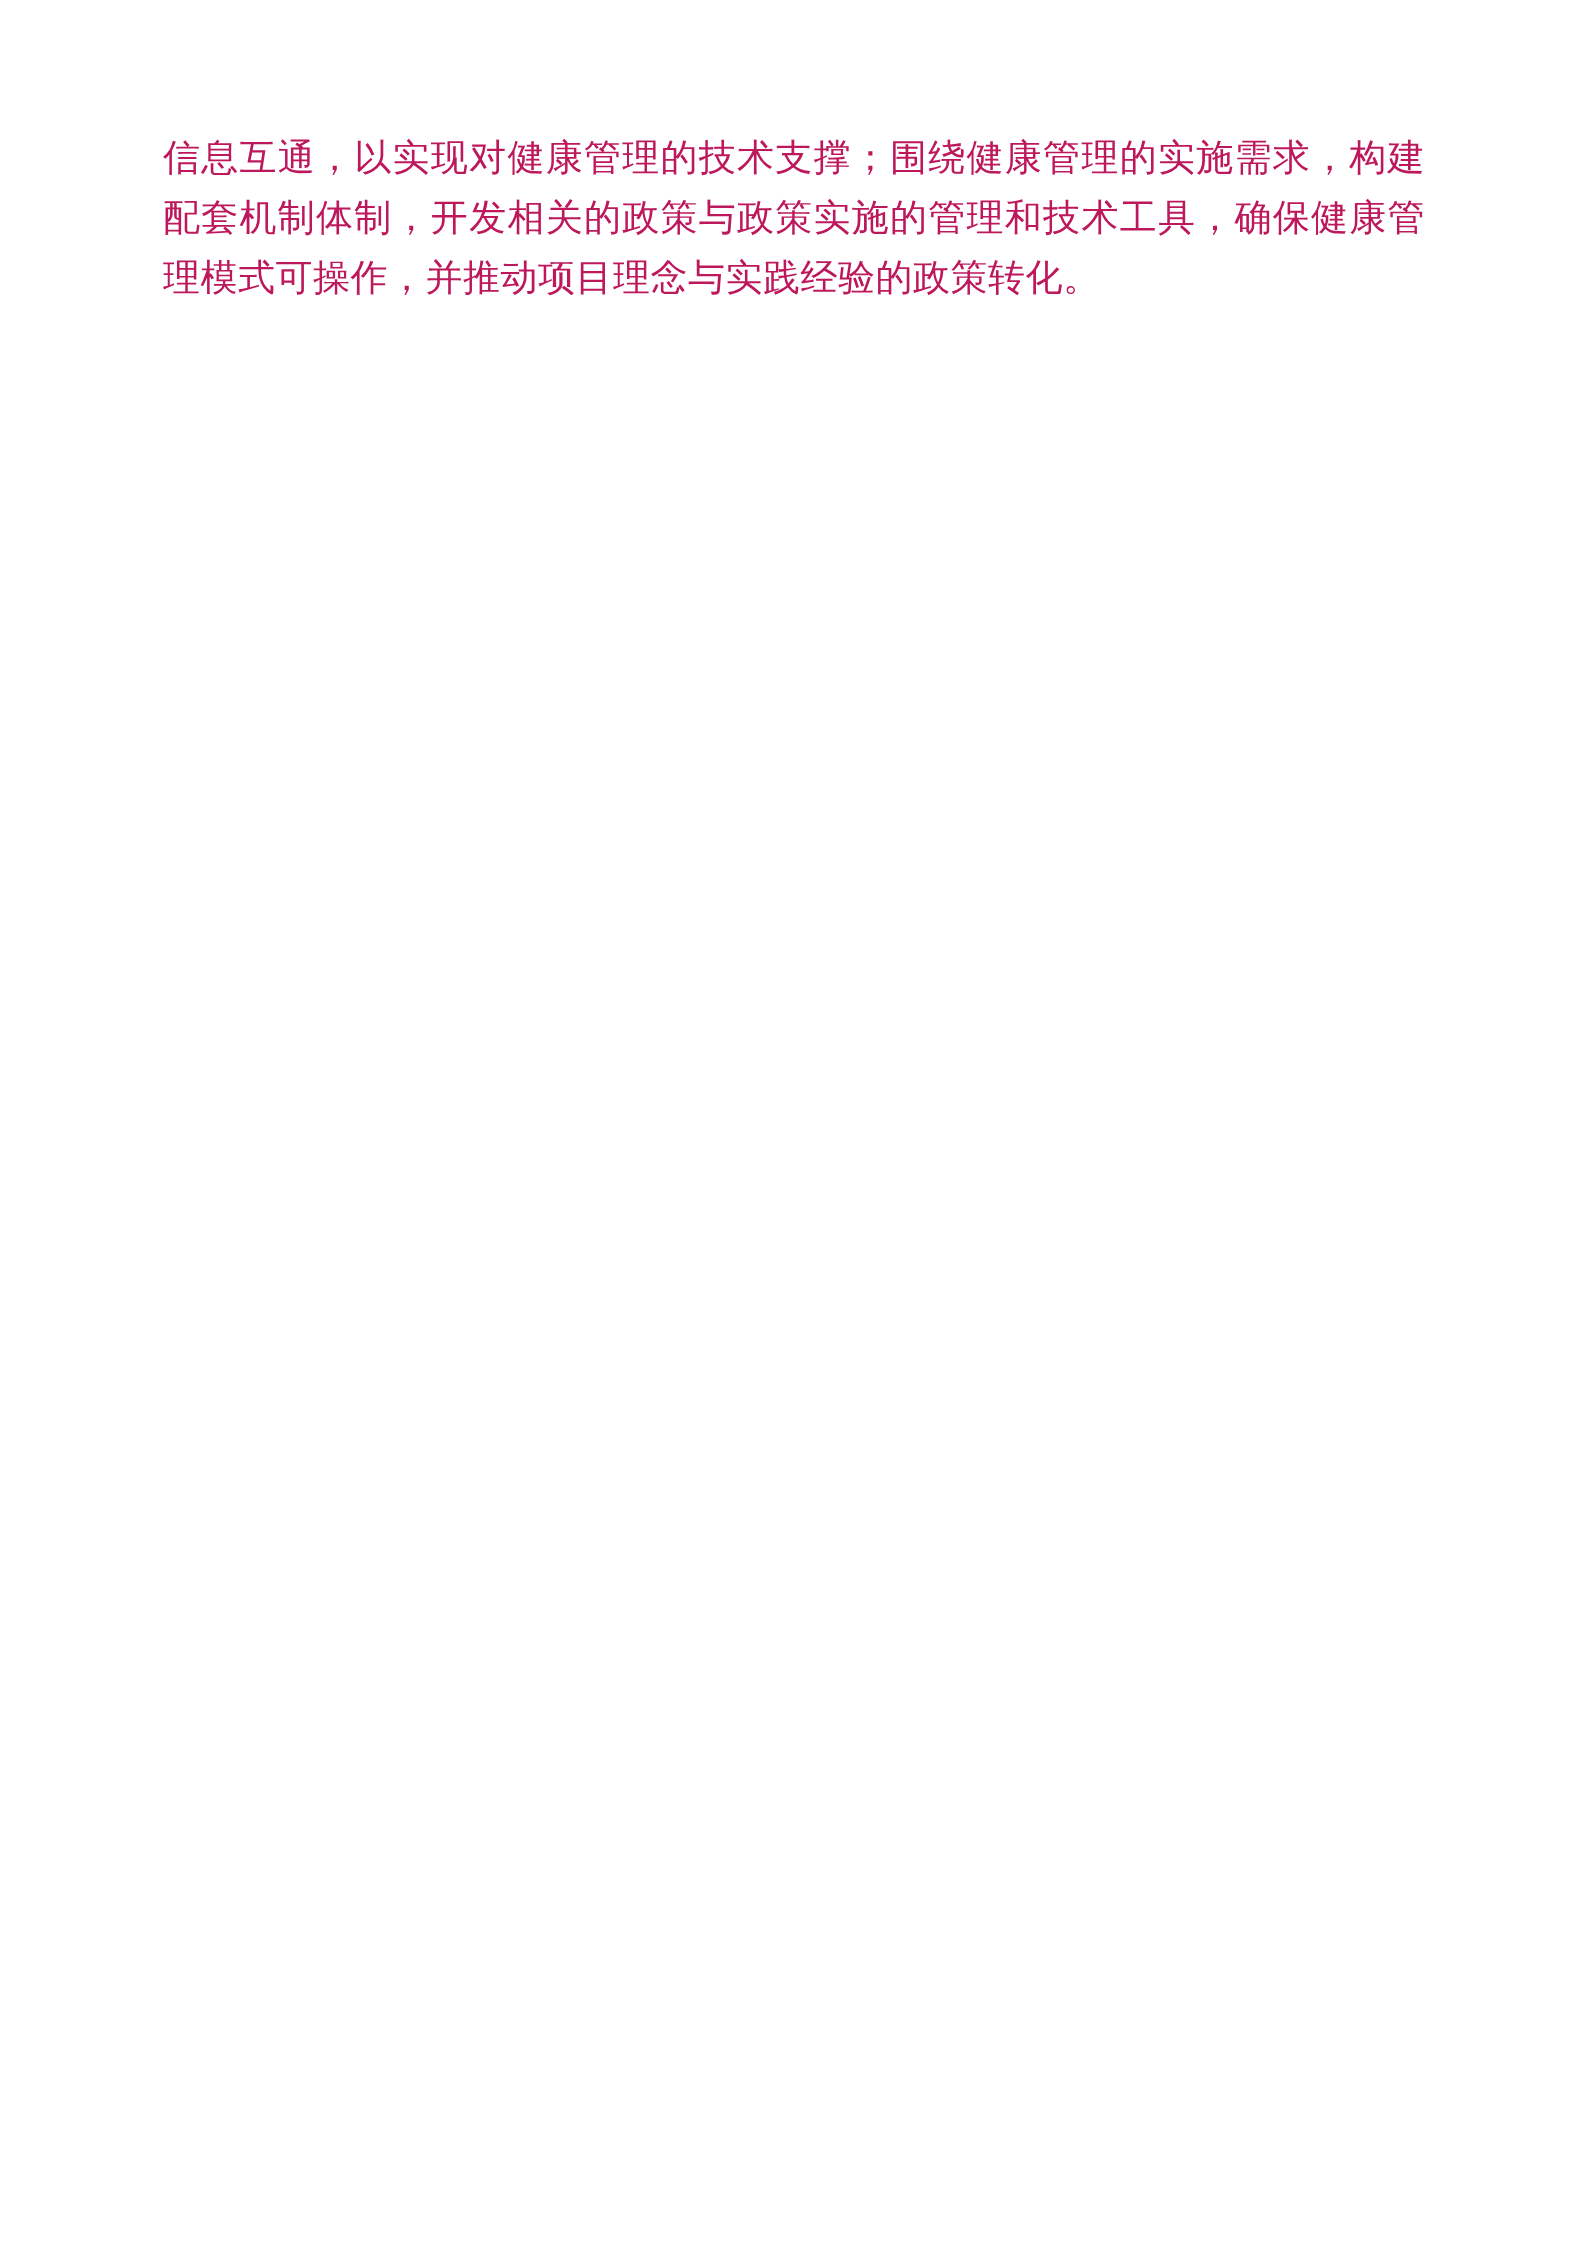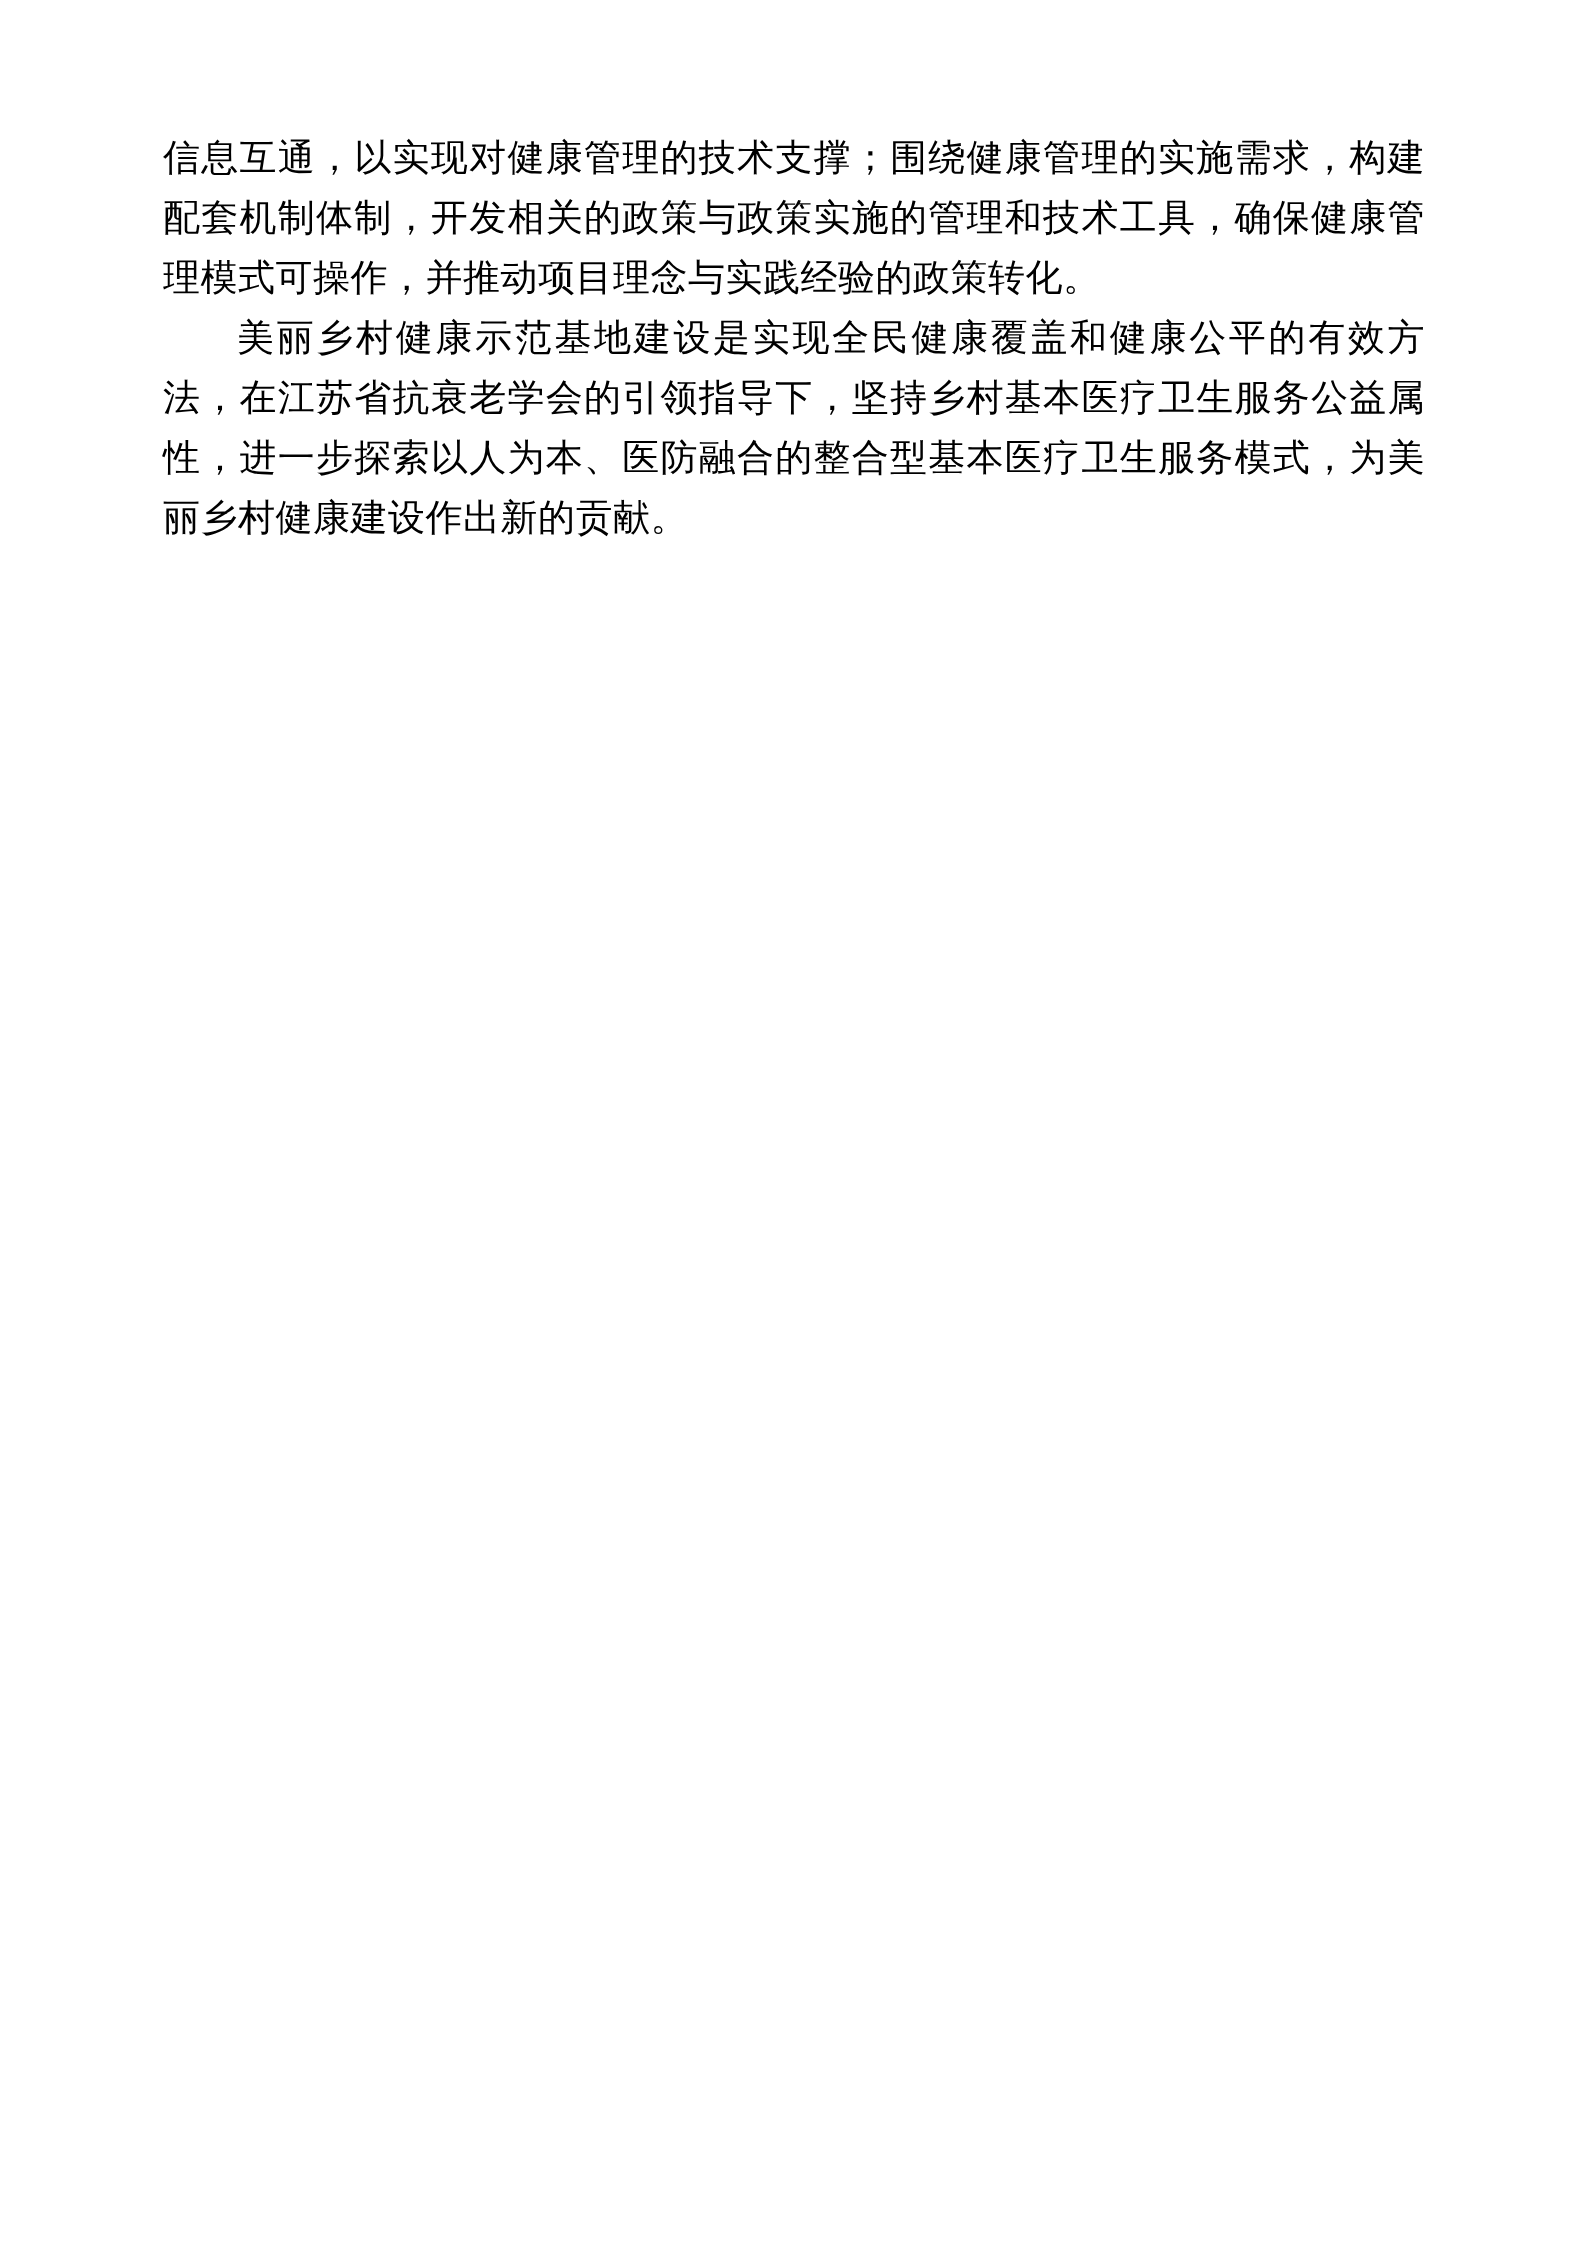--- a/index.html
+++ b/index.html
@@ -26,32 +26,31 @@
     top: 128px;
     width: 1262px;
   }
   .para {
     margin: 0 0 0 0;
     font-size: 37px;
     line-height: 60px;
     letter-spacing: 0.5px;
     text-align: justify;
     text-justify: inter-ideograph;
-    color: #000000;
+    color: #be185d;
     font-family: "DejaVu Serif", "Liberation Serif", serif;
     font-weight: 400;
   }
   .para + .para {
     margin-top: 0px;
   }
   .indent {
     text-indent: 74px;
   }
 </style>
 </head>
 <body>
 
 <div class="page">
   <div class="text-body">
     <p class="para">信息互通，以实现对健康管理的技术支撑；围绕健康管理的实施需求，构建配套机制体制，开发相关的政策与政策实施的管理和技术工具，确保健康管理模式可操作，并推动项目理念与实践经验的政策转化。</p>
-    <p class="para indent">美丽乡村健康示范基地建设是实现全民健康覆盖和健康公平的有效方法，在江苏省抗衰老学会的引领指导下，坚持乡村基本医疗卫生服务公益属性，进一步探索以人为本、医防融合的整合型基本医疗卫生服务模式，为美丽乡村健康建设作出新的贡献。</p>
   </div>
 </div>
 
 </body></html>

